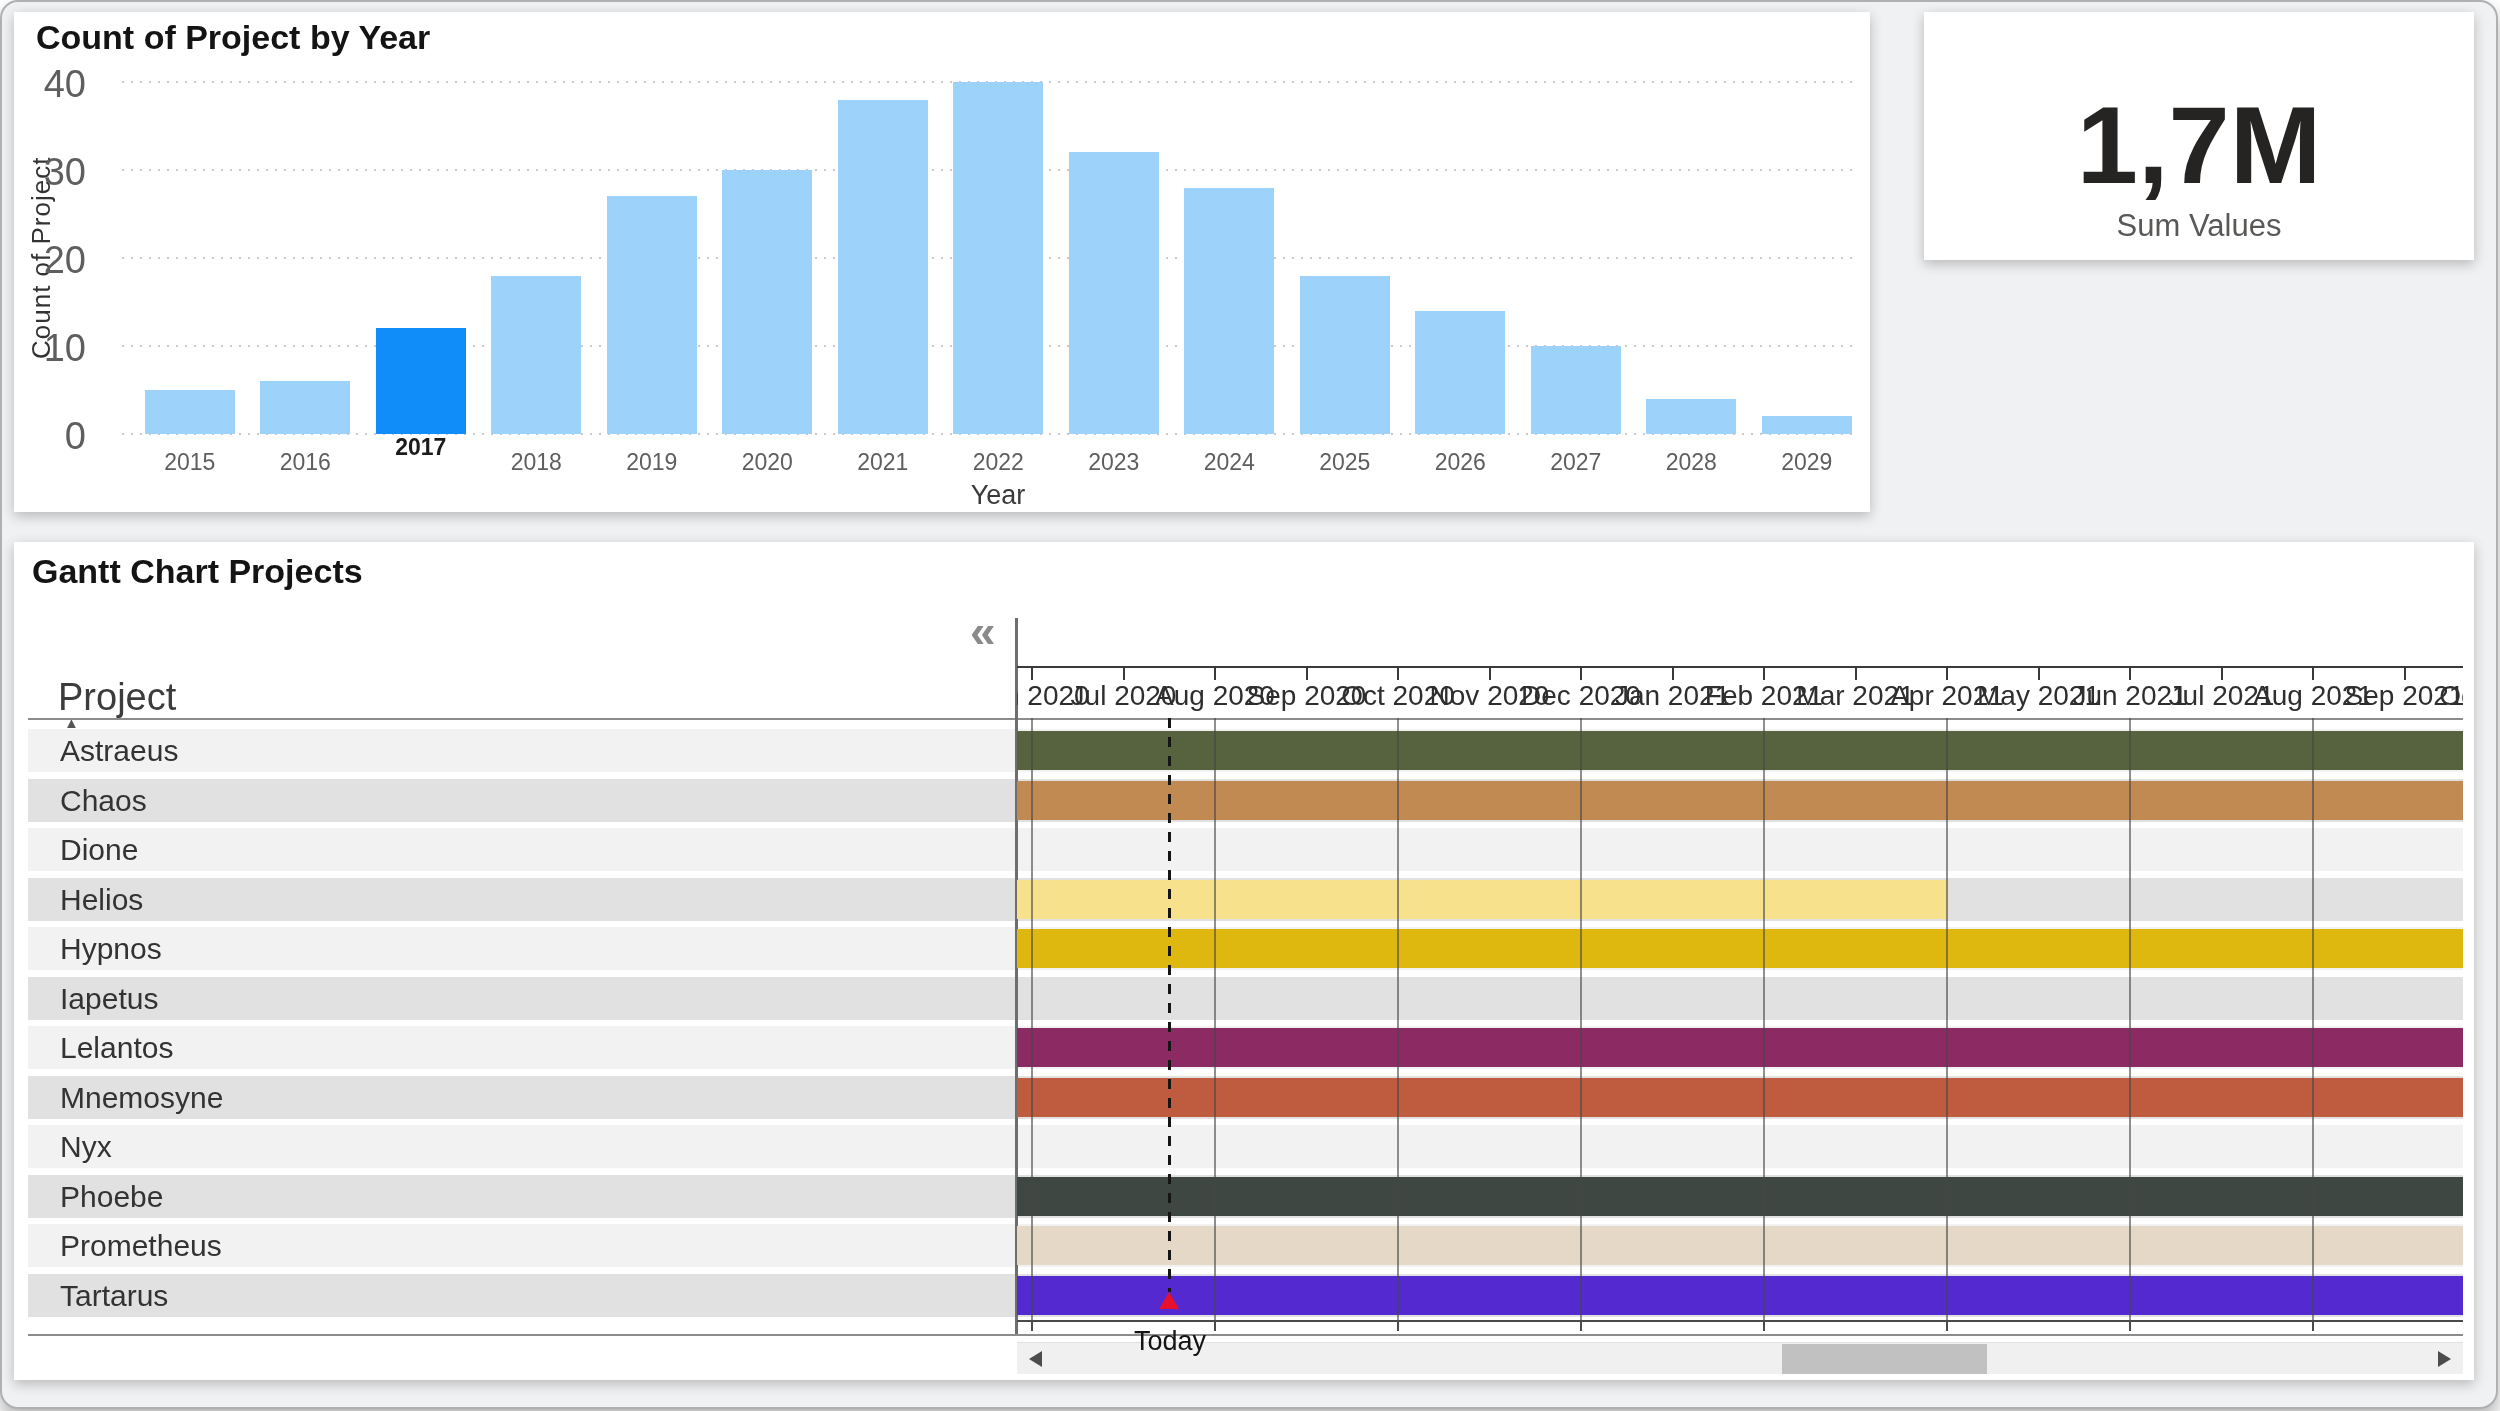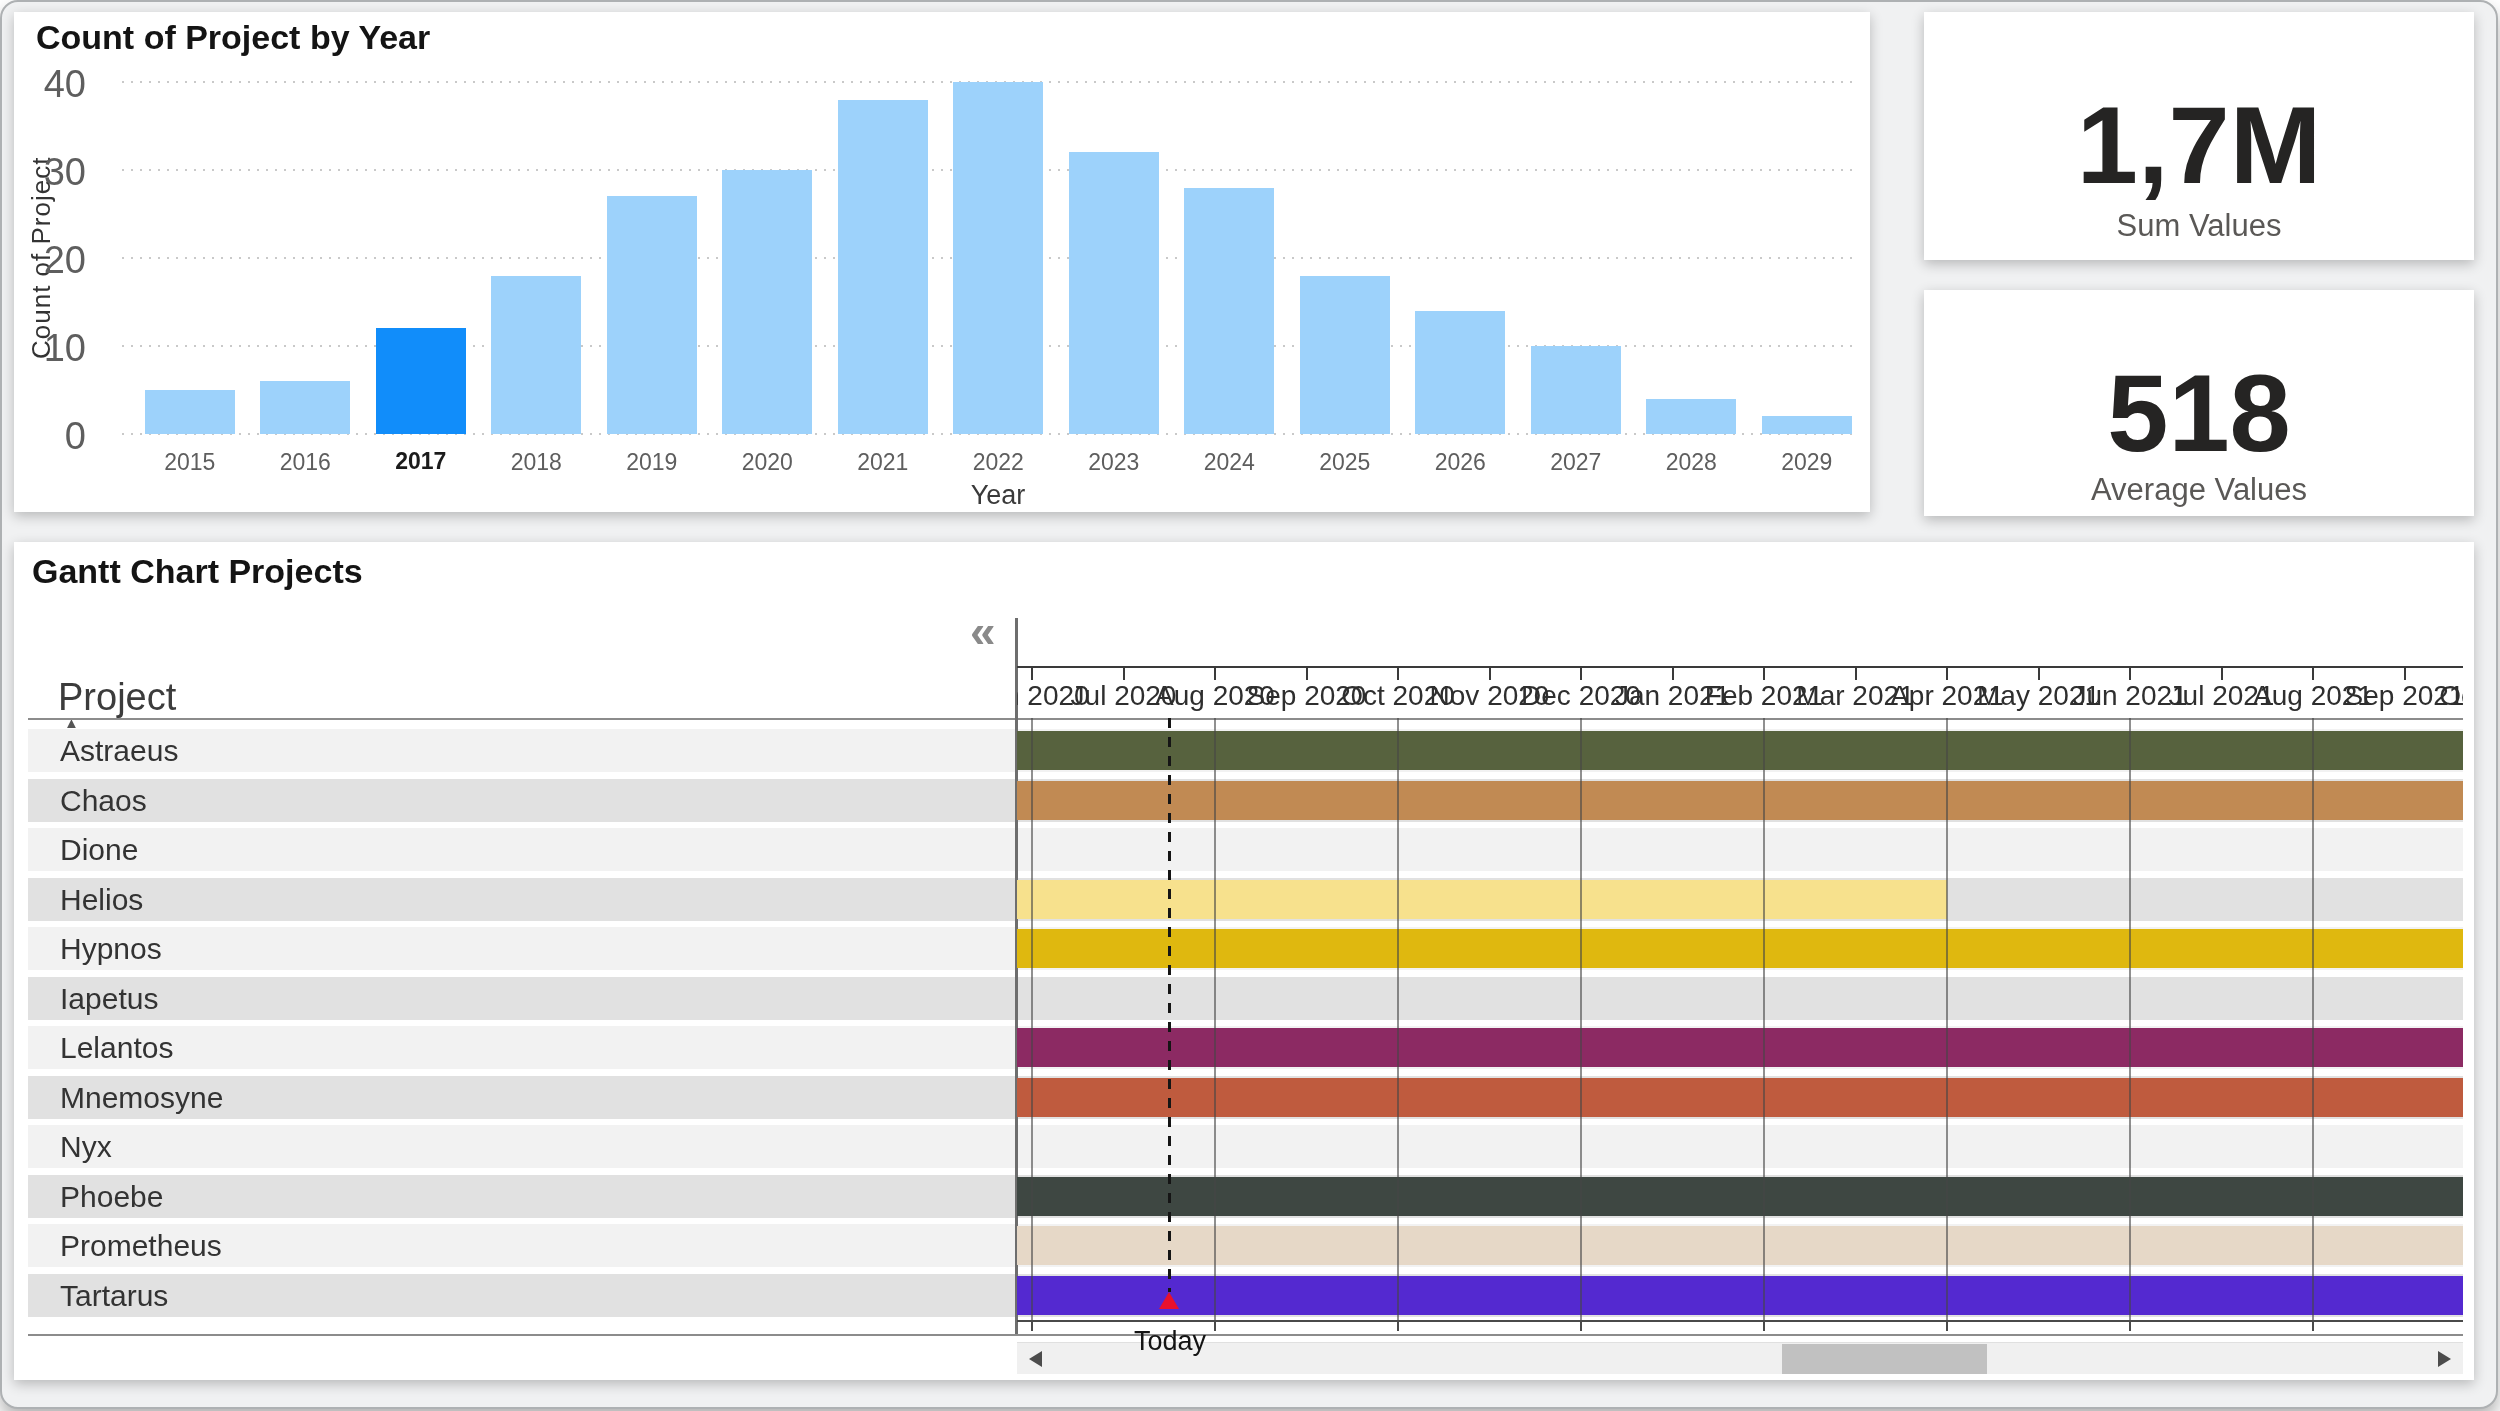--- a/index.html
+++ b/index.html
@@ -86,21 +86,21 @@
         <div class="ytick" style="top: 227px;">20</div>
         <div class="dotgrid" style="left: 108px; top: 157px; width: 1737px;"></div>
         <div class="ytick" style="top: 139px;">30</div>
         <div class="dotgrid" style="left: 108px; top: 69px; width: 1737px;"></div>
         <div class="ytick" style="top: 51px;">40</div>
         <div class="vbar" style="left: 130.75px; top: 378px; width: 90px; height: 44px; background: rgb(157, 210, 251);"></div>
         <div class="xtick" style="left: 175.75px; top: 437px;">2015</div>
         <div class="vbar" style="left: 246.25px; top: 369.2px; width: 90px; height: 52.8px; background: rgb(157, 210, 251);"></div>
         <div class="xtick" style="left: 291.25px; top: 437px;">2016</div>
         <div class="vbar" style="left: 361.75px; top: 316.4px; width: 90px; height: 105.6px; background: rgb(17, 141, 250);"></div>
-        <div class="xtick hl" style="left: 406.75px; top: 436px;">2017</div>
+        <div class="xtick hl" style="left: 406.75px; top: 422px;">2017</div>
         <div class="vbar" style="left: 477.25px; top: 263.6px; width: 90px; height: 158.4px; background: rgb(157, 210, 251);"></div>
         <div class="xtick" style="left: 522.25px; top: 437px;">2018</div>
         <div class="vbar" style="left: 592.75px; top: 184.4px; width: 90px; height: 237.6px; background: rgb(157, 210, 251);"></div>
         <div class="xtick" style="left: 637.75px; top: 437px;">2019</div>
         <div class="vbar" style="left: 708.25px; top: 158px; width: 90px; height: 264px; background: rgb(157, 210, 251);"></div>
         <div class="xtick" style="left: 753.25px; top: 437px;">2020</div>
         <div class="vbar" style="left: 823.75px; top: 87.6px; width: 90px; height: 334.4px; background: rgb(157, 210, 251);"></div>
         <div class="xtick" style="left: 868.75px; top: 437px;">2021</div>
         <div class="vbar" style="left: 939.25px; top: 70px; width: 90px; height: 352px; background: rgb(157, 210, 251);"></div>
         <div class="xtick" style="left: 984.25px; top: 437px;">2022</div>
@@ -118,24 +118,20 @@
         <div class="xtick" style="left: 1677.25px; top: 437px;">2028</div>
         <div class="vbar" style="left: 1747.75px; top: 404.4px; width: 90px; height: 17.6px; background: rgb(157, 210, 251);"></div>
         <div class="xtick" style="left: 1792.75px; top: 437px;">2029</div>
       </div>
     <div class="x-title">Year</div>
   </div>
 
   <div class="card kpi1">
     <div class="kpi-value">1,7M</div>
     <div class="kpi-label">Sum Values</div>
-  </div>
-  <div class="card kpi2">
-    <div class="kpi-value">518</div>
-    <div class="kpi-label">Average Values</div>
   </div>
 
   <div class="card gantt">
     <div class="chart-title" style="left:18px;top:10px;">Gantt Chart Projects</div>
 
     <div id="gantt-rows">
         <div class="g-band" style="top: 187px; height: 43px; background: rgb(242, 242, 242);"></div>
         <div class="g-name" style="top: 187px;">Astraeus</div>
         <div class="g-band" style="top: 236.5px; height: 43px; background: rgb(225, 225, 225);"></div>
         <div class="g-name" style="top: 236.5px;">Chaos</div>

